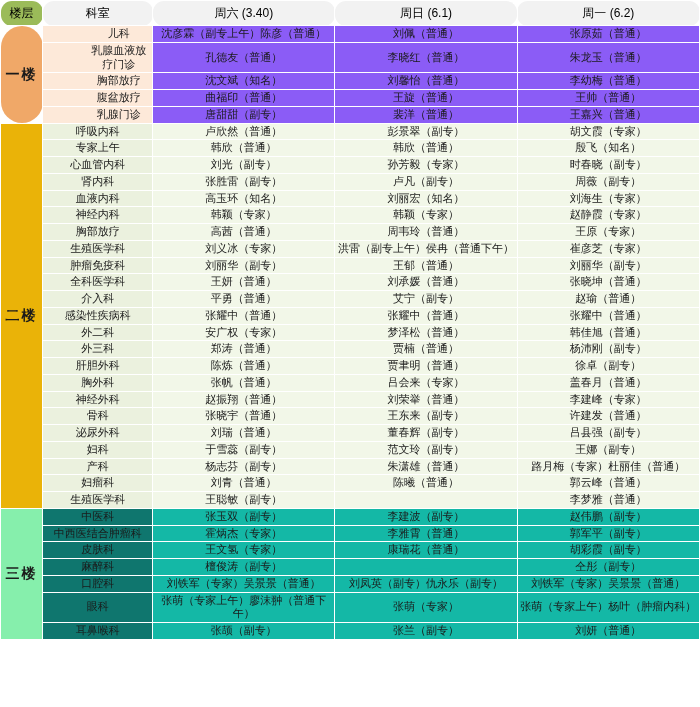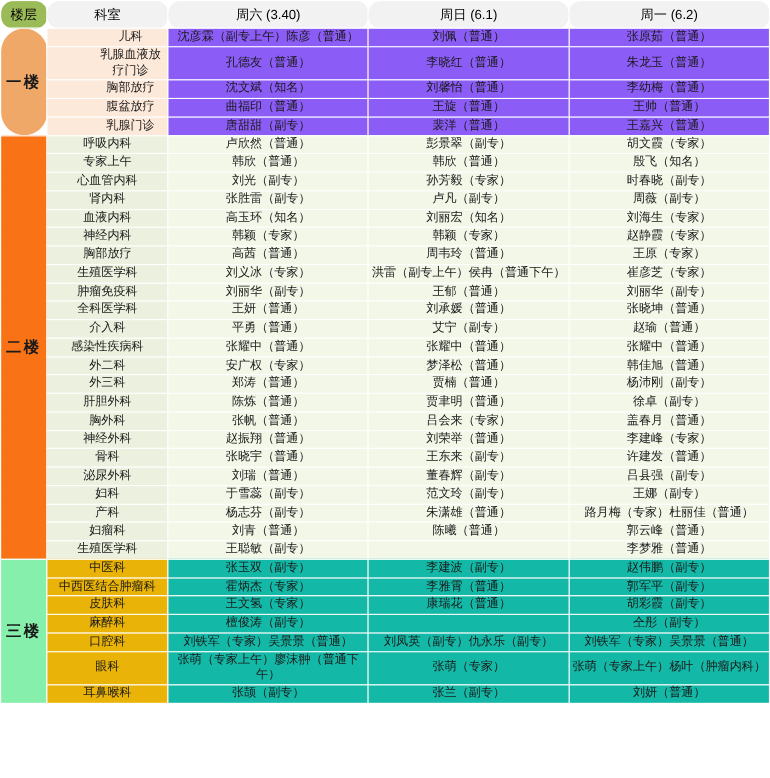--- a/index.html
+++ b/index.html
@@ -45,29 +45,29 @@
   th.h-dept  { background: #f2f2f2; }
   th.h-day   { background: #f2f2f2; }
 
   
   td.floor {
     font-weight: bold;
     font-size: 14px;
     letter-spacing: 2px;
   }
   td.floor-1 { background: #f0a868; border-radius: 21px; }
-  td.floor-2 { background: #f97316; }
+  td.floor-2 { background: #eab308; }
   td.floor-3 { background: #86efac; }
 
   
   tr.g1 td.dept { background: #fde9d9; padding-left: 44px; }
   tr.g1 td.cell { background: #8b5cf6; }
   tr.g2 td.dept { background: #ebf1de; margin-left: 17px; }
   tr.g2 td.cell { background: #f2f7e8; }
-  tr.g3 td.dept { background: #eab308; }
+  tr.g3 td.dept { background: #0f766e; }
   tr.g3 td.cell { background: #14b8a6; }
 
   td.dept { font-size: 11px; }
   td.cell { font-size: 11px; }
 </style>
 </head>
 <body>
 
 <table class="schedule">
   <colgroup>

